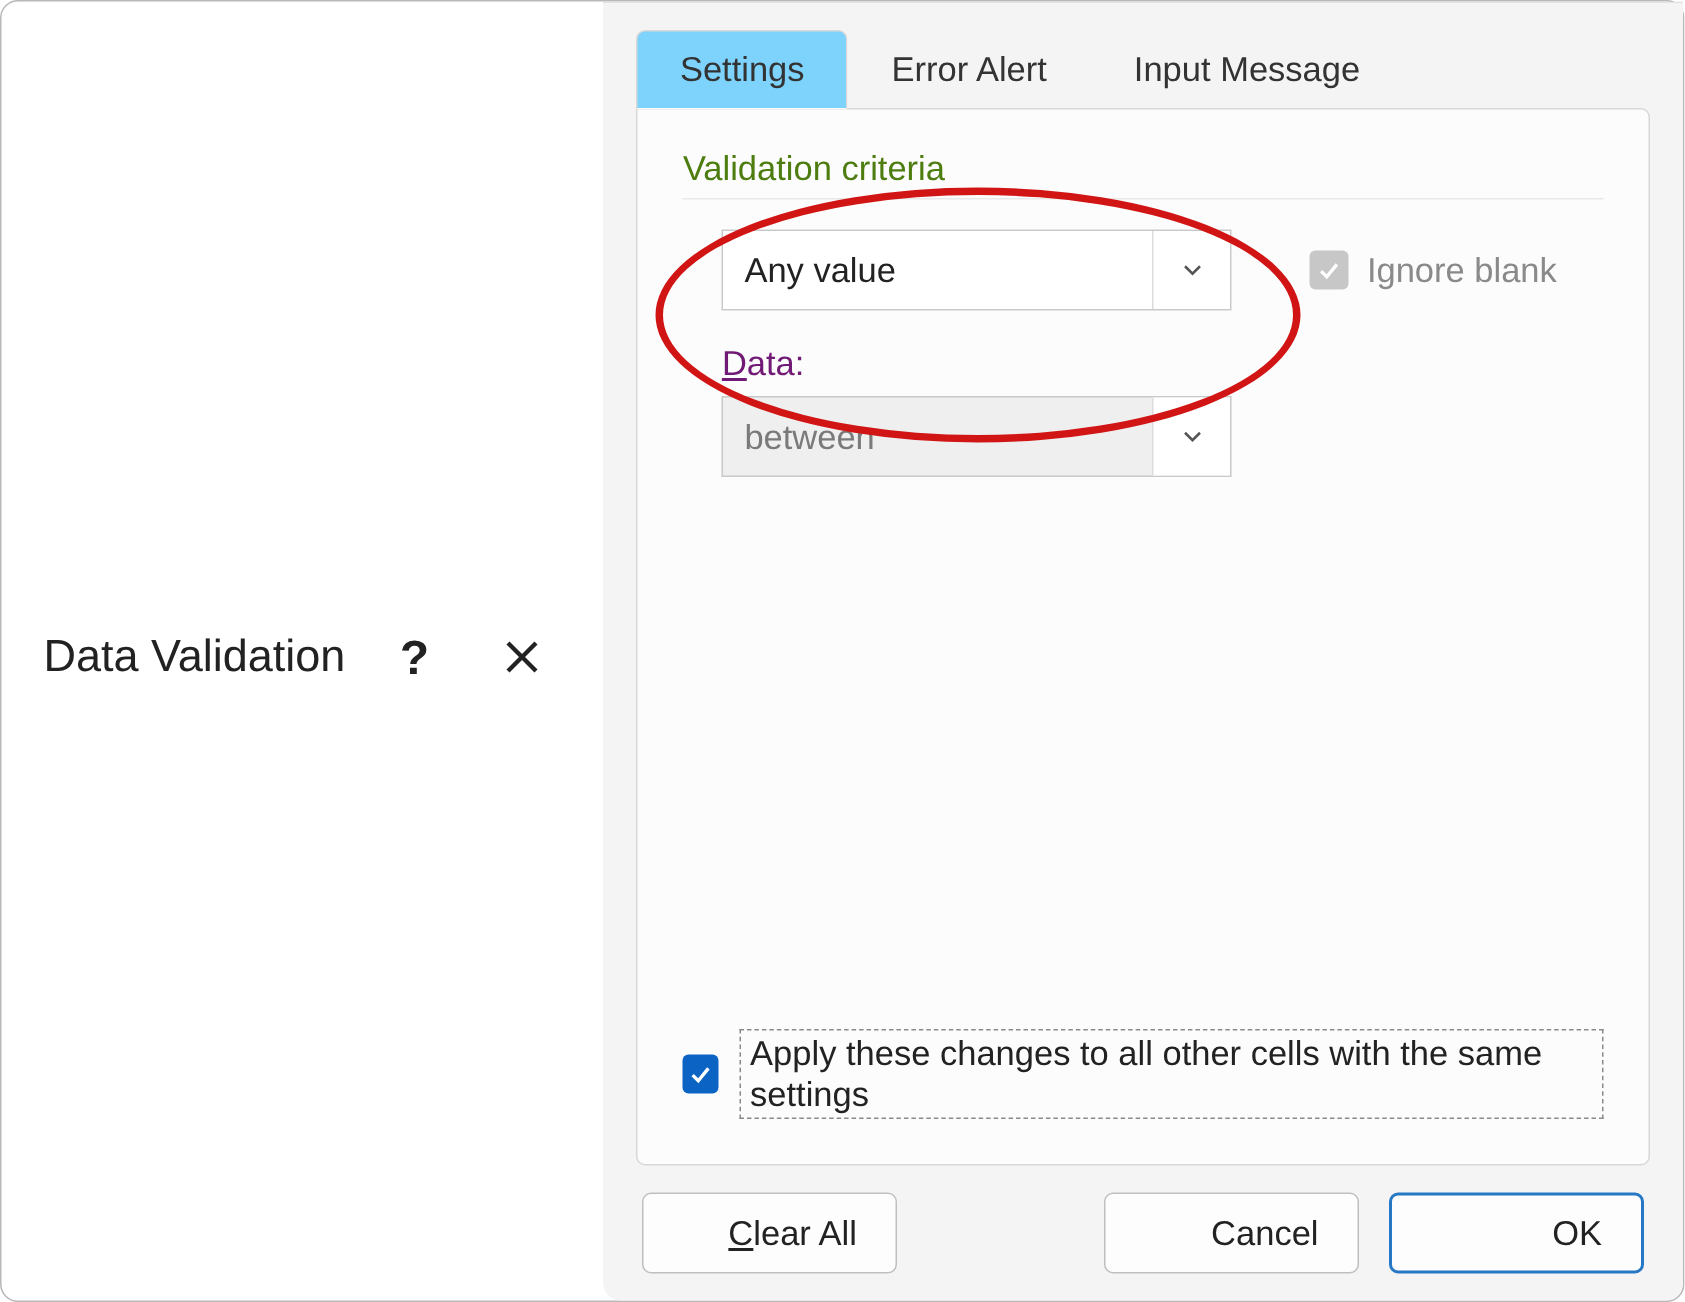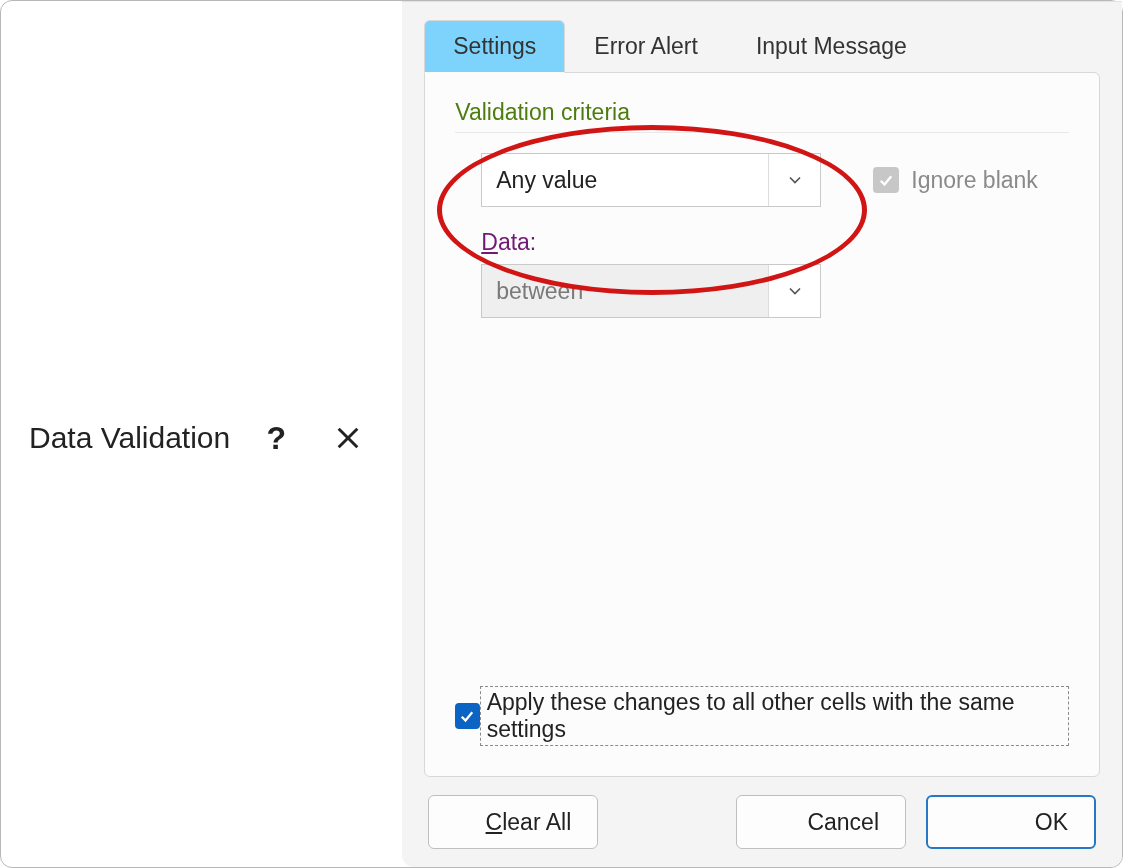--- a/index.html
+++ b/index.html
@@ -155,20 +155,21 @@
   .cb-label { font-size: 23px; }
   .cb-label.disabled { color: #8a8a8a; }
   .dotted-focus {
     border: 1px dashed #8a8a8a;
     padding: 2px 6px;
   }
   .spacer { flex: 1; }
   .apply-row {
     display: flex;
     align-items: center;
+    gap: 14px;
     font-size: 23px;
   }
   .footer {
     display: flex;
     align-items: center;
     gap: 20px;
     padding: 18px 4px 4px 4px;
   }
   .btn {
     height: 54px;

